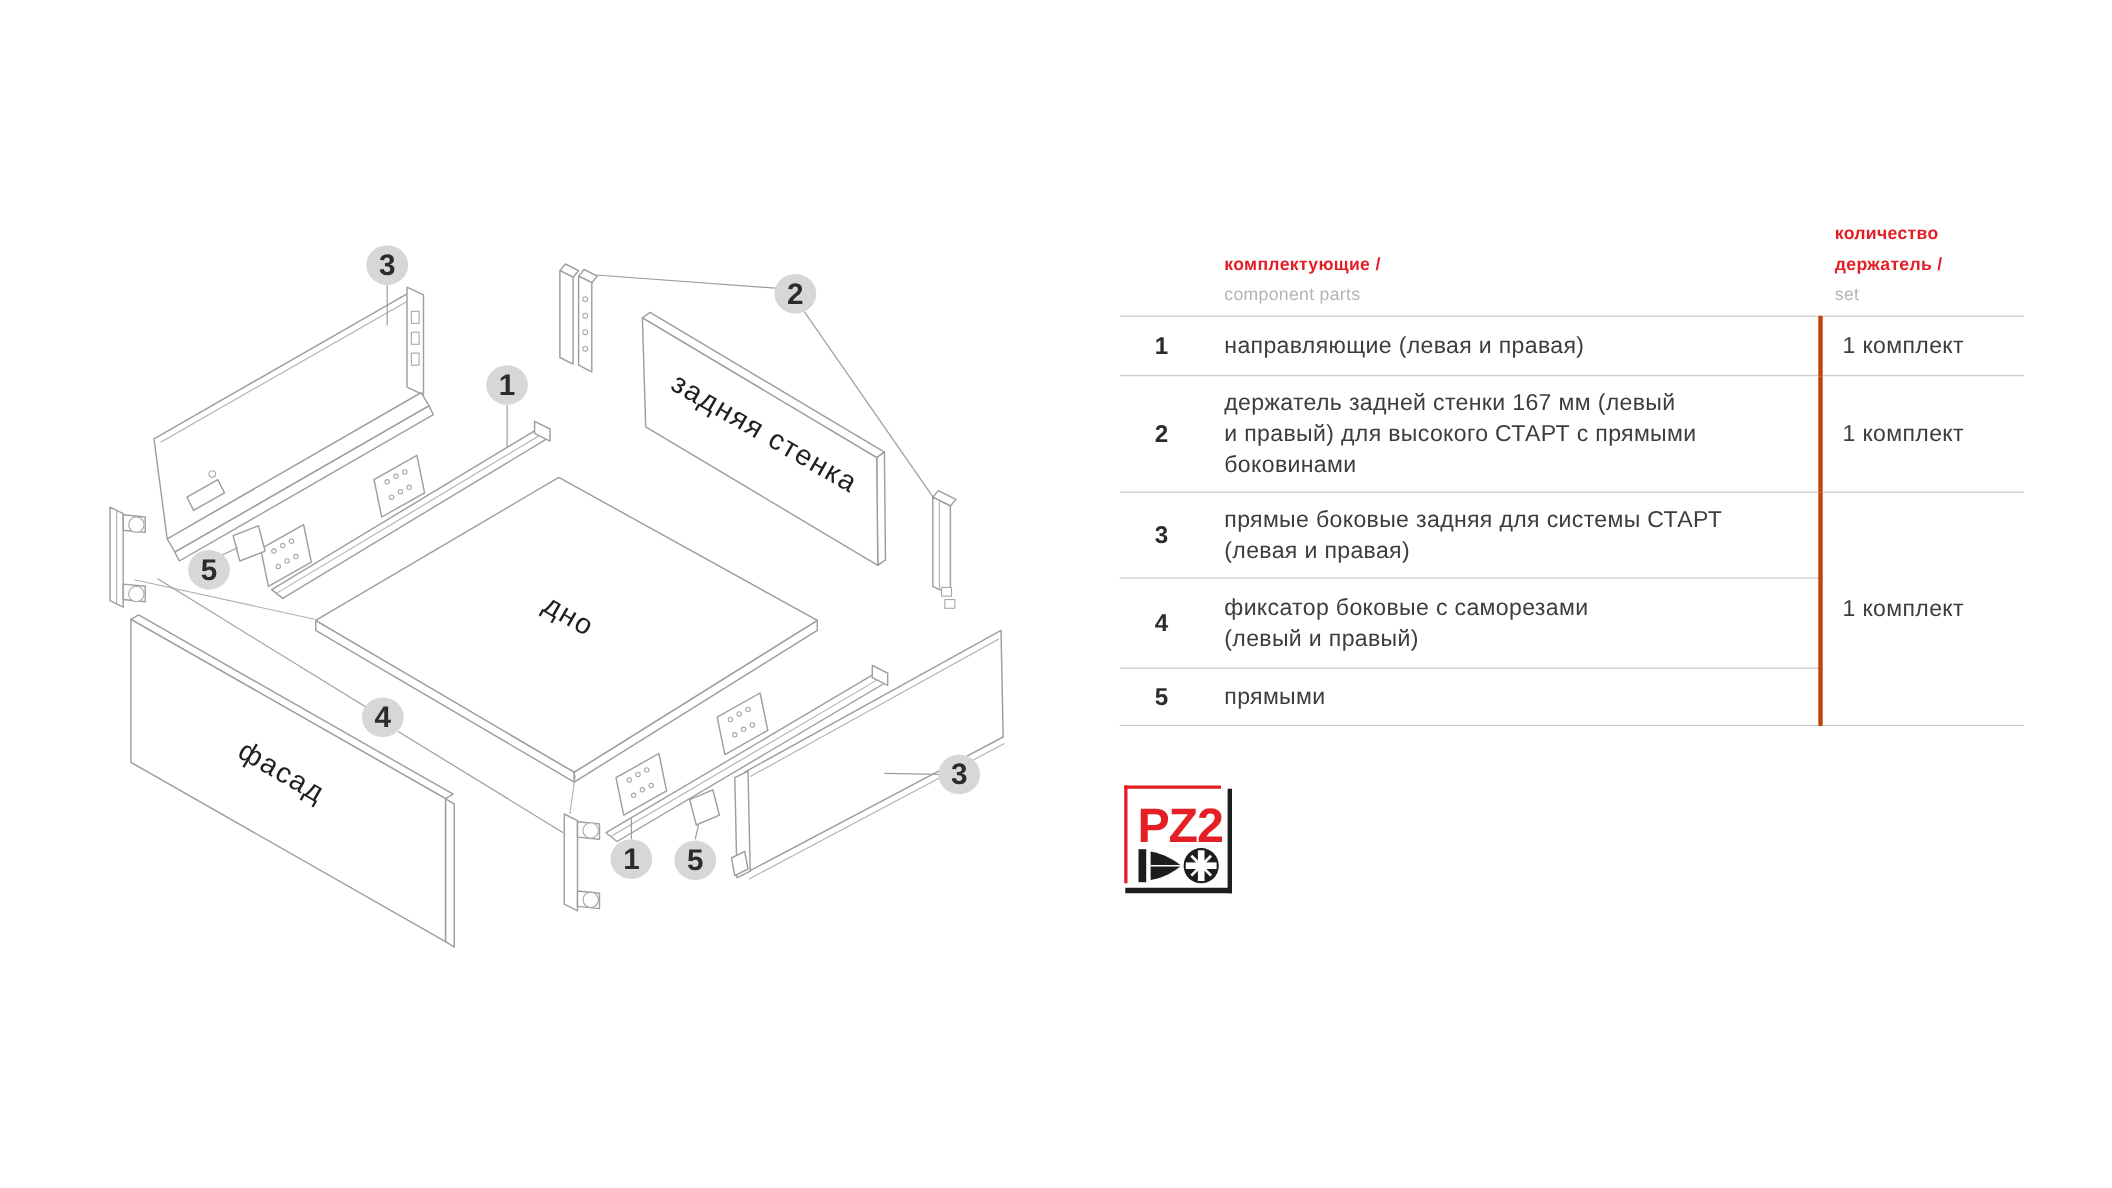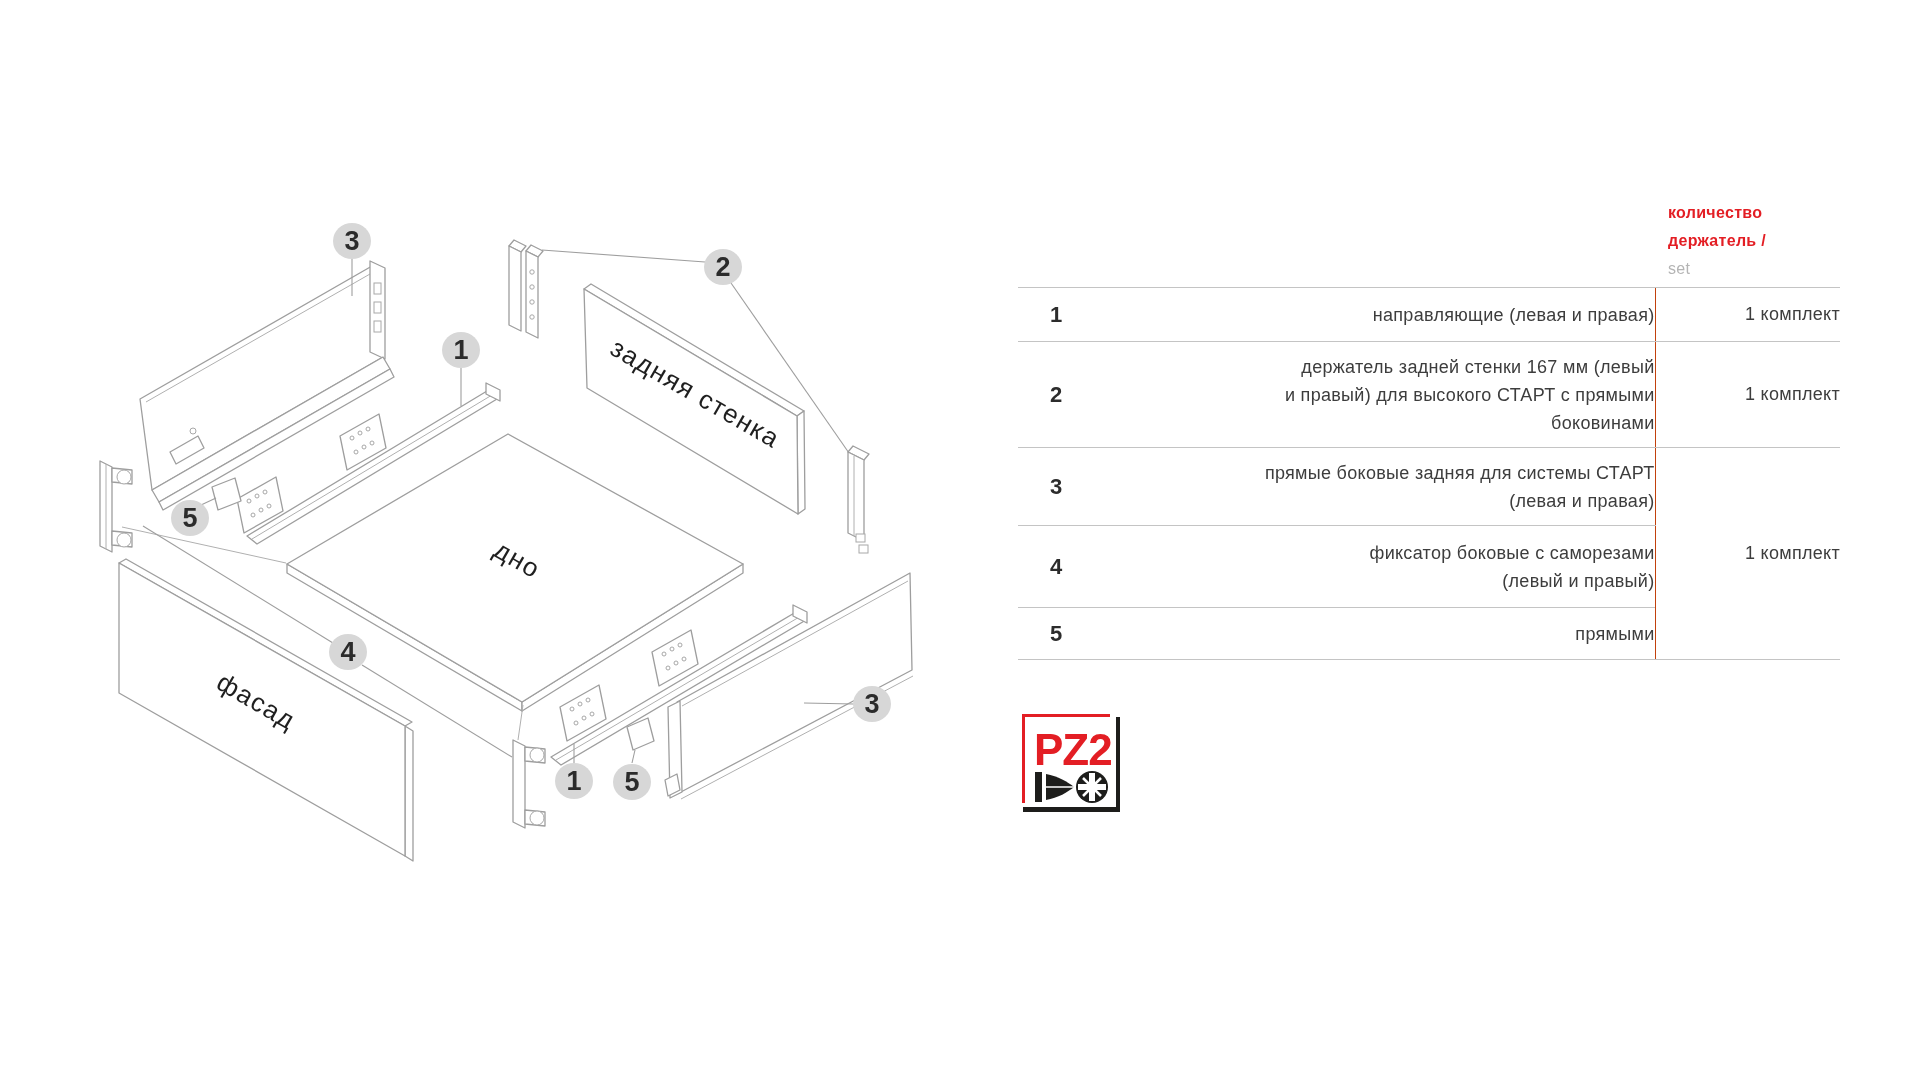--- a/index.html
+++ b/index.html
@@ -17,30 +17,30 @@
   .callout-num{font-size:27px;font-weight:bold;fill:#2b2b2b;text-anchor:middle;}
   .panel-label{font-size:26px;fill:#1f1f1f;letter-spacing:1.5px;text-anchor:middle;}
 
   
   .parts-table{position:absolute;left:1018px;top:287px;width:822px;
     border-collapse:collapse;table-layout:fixed;}
   .parts-table col.c-num{width:76px;}
   .parts-table col.c-desc{width:561px;}
   .parts-table col.c-qty{width:185px;}
   .parts-table td{border-bottom:1px solid #c4c4c4;vertical-align:middle;
-    font-size:18px;color:#3d3d3d;padding:0;text-align:right;}
+    font-size:21px;color:#3d3d3d;padding:0;}
   .parts-table tr.r1 td{border-top:1px solid #c4c4c4;}
   .parts-table tr.r1{height:54px;}
   .parts-table tr.r2{height:106px;}
   .parts-table tr.r3{height:78px;}
   .parts-table tr.r4{height:82px;}
   .parts-table tr.r5{height:52px;}
   .parts-table td.num{text-align:center;font-size:22px;font-weight:600;color:#2c2c2c;}
   .parts-table td.desc{padding-left:19px;white-space:pre-line;line-height:28px;letter-spacing:0.3px;}
-  .parts-table td.qty{padding-left:18px;border-left:1px solid #c2410c;letter-spacing:0.3px;}
+  .parts-table td.qty{padding-left:18px;border-left:4px solid #c2410c;letter-spacing:0.3px;}
 
   .tbl-hdr{position:absolute;line-height:28px;font-size:16px;letter-spacing:0.3px;}
   .tbl-hdr.parts{left:1113px;top:227px;}
   .tbl-hdr.qtyh{left:1668px;top:199px;}
   .hdr-red{color:#e31e24;font-weight:bold;}
   .hdr-gray{color:#b4b4b4;}
 
   
   svg.logo{position:absolute;left:1020px;top:712px;width:104px;height:104px;}
   .logo-red{stroke:#e31e24;stroke-width:3;}
@@ -222,20 +222,24 @@
     <g>
       <ellipse class="callout" cx="872" cy="704" rx="19" ry="18"></ellipse>
       <text class="callout-num" x="872" y="713">3</text>
     </g>
 
     <text class="panel-label" transform="translate(691,401) rotate(30)">задняя стенка</text>
     <text class="panel-label" transform="translate(513,567) rotate(30)">дно</text>
     <text class="panel-label" transform="translate(252,709) rotate(30)">фасад</text>
   </svg>
 
+  <div class="tbl-hdr parts">
+    <div class="hdr-red">комплектующие /</div>
+    <div class="hdr-gray">component parts</div>
+  </div>
   <div class="tbl-hdr qtyh">
     <div class="hdr-red">количество</div>
     <div class="hdr-red">держатель /</div>
     <div class="hdr-gray">set</div>
   </div>
 
   <table class="parts-table">
     <colgroup>
         <col class="c-num">
         <col class="c-desc">

